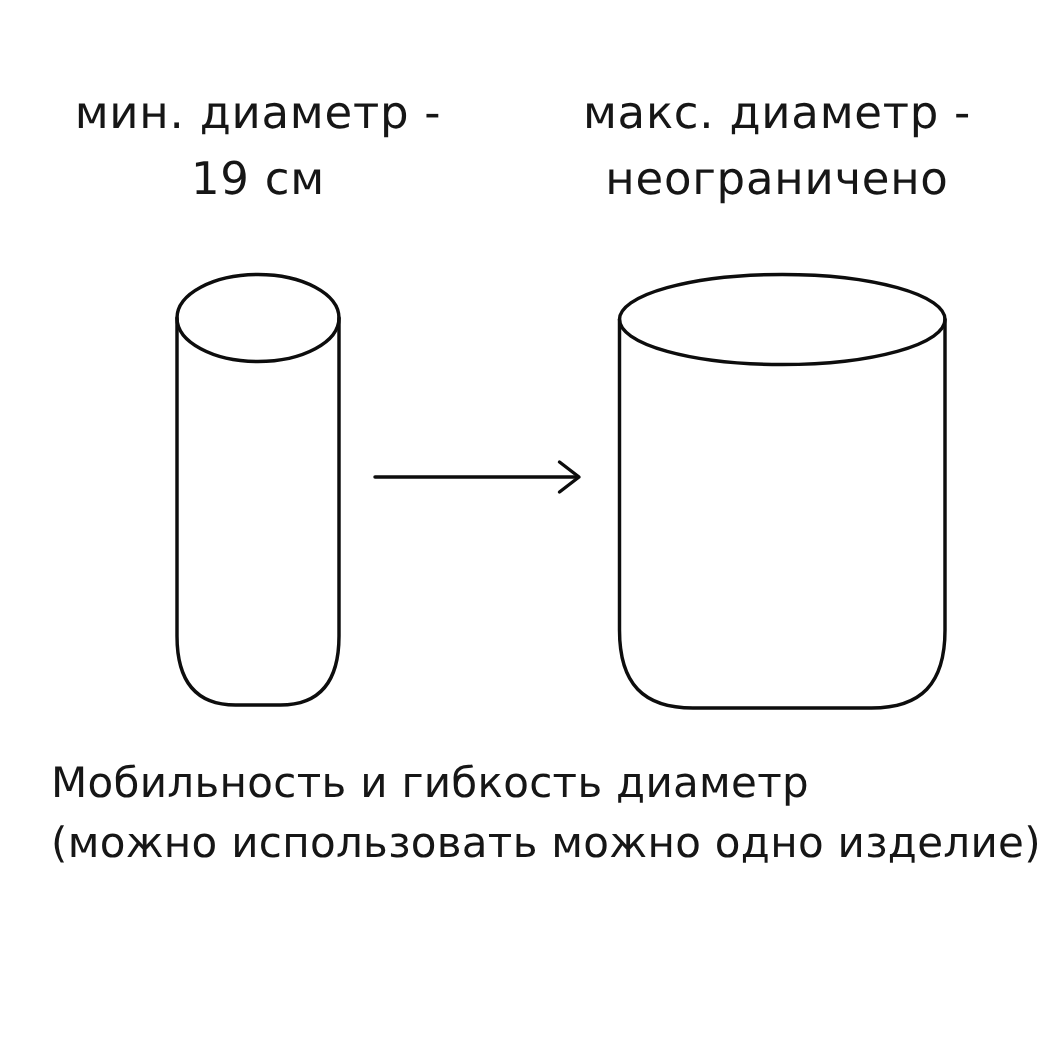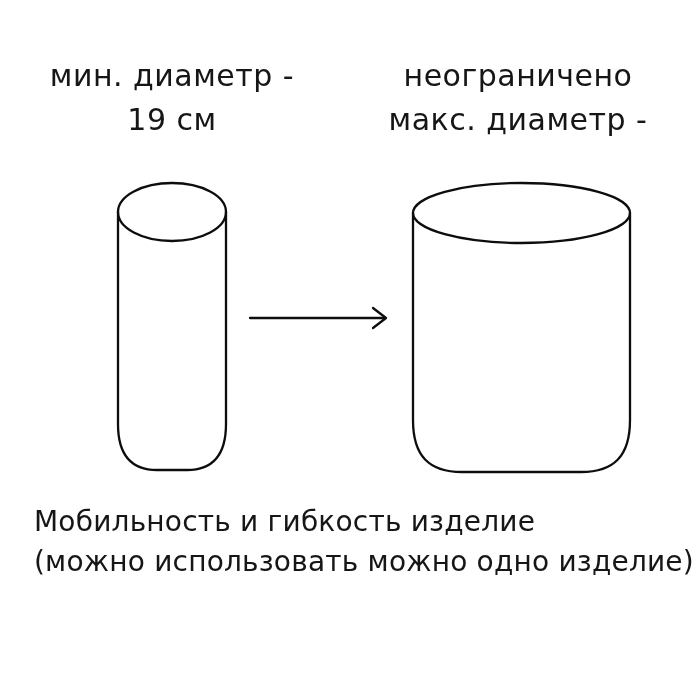--- a/index.html
+++ b/index.html
@@ -53,22 +53,22 @@
 <body>
 
 <div class="canvas">
 
   <div class="title title-left">
     <span>мин. диаметр -</span>
     <span>19 см</span>
   </div>
 
   <div class="title title-right">
+    <span>макс. диаметр -</span>
     <span>неограничено</span>
-    <span>макс. диаметр -</span>
   </div>
 
   <svg class="shape-layer" viewBox="0 0 700 700" fill="none" stroke="#0d0d0d" stroke-width="2.3" stroke-linecap="round" stroke-linejoin="round">
 
     <g>
       <ellipse cx="172" cy="212" rx="54" ry="29"></ellipse>
       <path d="M118,212 L118,424 C118,455 131,470 157,470 L187,470 C213,470 226,455 226,424 L226,212"></path>
     </g>
 
     <g>
@@ -76,17 +76,17 @@
       <path d="M373,308 L386,318 L373,328"></path>
     </g>
 
     <g>
       <ellipse cx="521.5" cy="213" rx="108.5" ry="30"></ellipse>
       <path d="M413,213 L413,420 C413,456 429,472 462,472 L581,472 C614,472 630,456 630,420 L630,213"></path>
     </g>
   </svg>
 
   <div class="caption">
-    <span>Мобильность и гибкость изделие</span>
+    <span>Мобильность и гибкость диаметр</span>
     <span>(можно использовать можно одно изделие)</span>
   </div>
 
 </div>
 
 </body></html>

